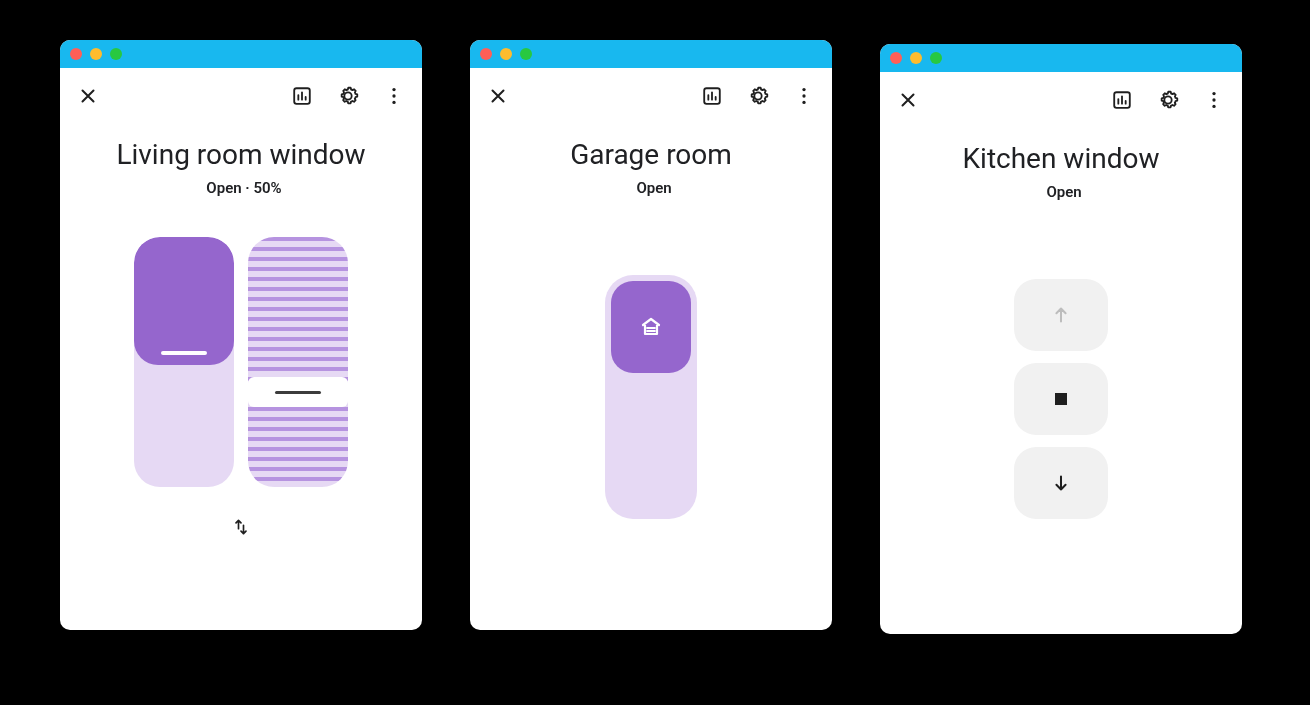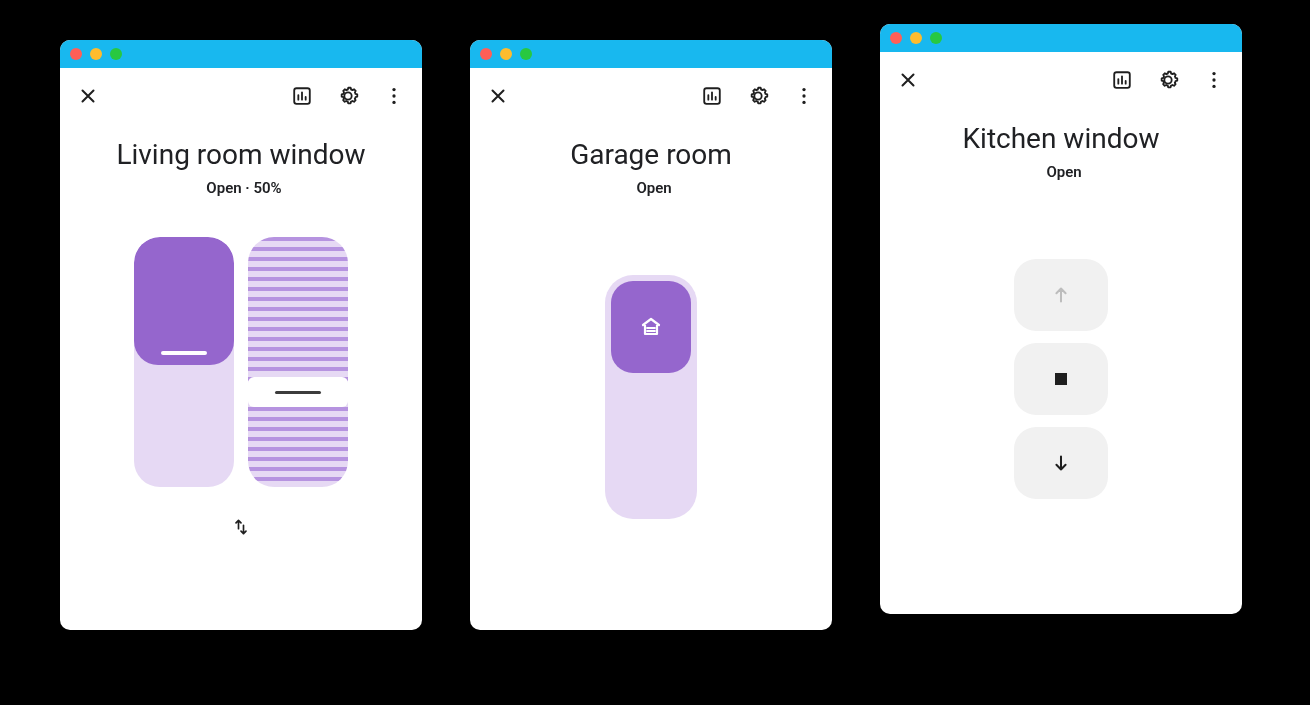--- a/index.html
+++ b/index.html
@@ -289,21 +289,21 @@
           <svg viewBox="0 0 24 24">
             <path d="M4 10 12 4l8 6" fill="none" stroke="currentColor" stroke-width="2.2" stroke-linecap="round" stroke-linejoin="round"></path>
             <path d="M6 10v9h12v-9" fill="none" stroke="currentColor" stroke-width="2.2" stroke-linejoin="round"></path>
             <path d="M8 13h8M8 16h8" stroke="currentColor" stroke-width="1.8" stroke-linecap="round"></path>
           </svg>
         </div>
       </div>
     </div>
   </div>
 
-  <div class="window" style="left:880px; top:24px;justify-content:center;">
+  <div class="window" style="left:880px; top:44px;justify-content:center;">
     <div class="titlebar">
       <span class="tl-dot tl-red"></span>
       <span class="tl-dot tl-yellow"></span>
       <span class="tl-dot tl-green"></span>
     </div>
     <div class="toolbar">
       <span class="icon-btn">
         <svg viewBox="0 0 24 24">
             <path d="M18 6 6 18M6 6l12 12" stroke="currentColor" stroke-width="2.2" stroke-linecap="round" fill="none"></path>
           </svg>

